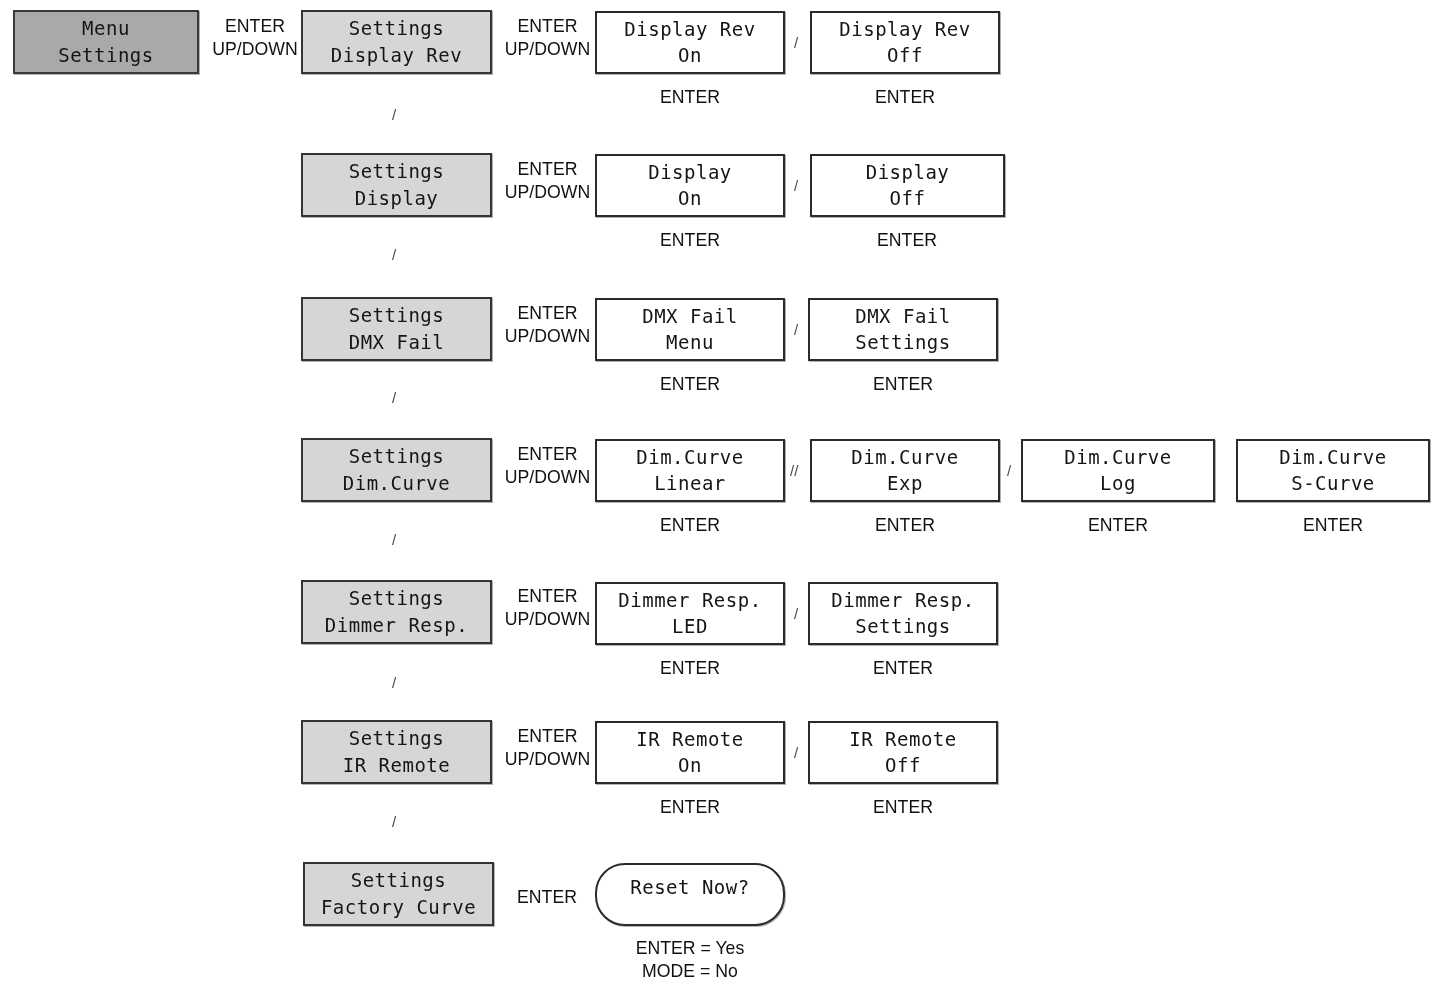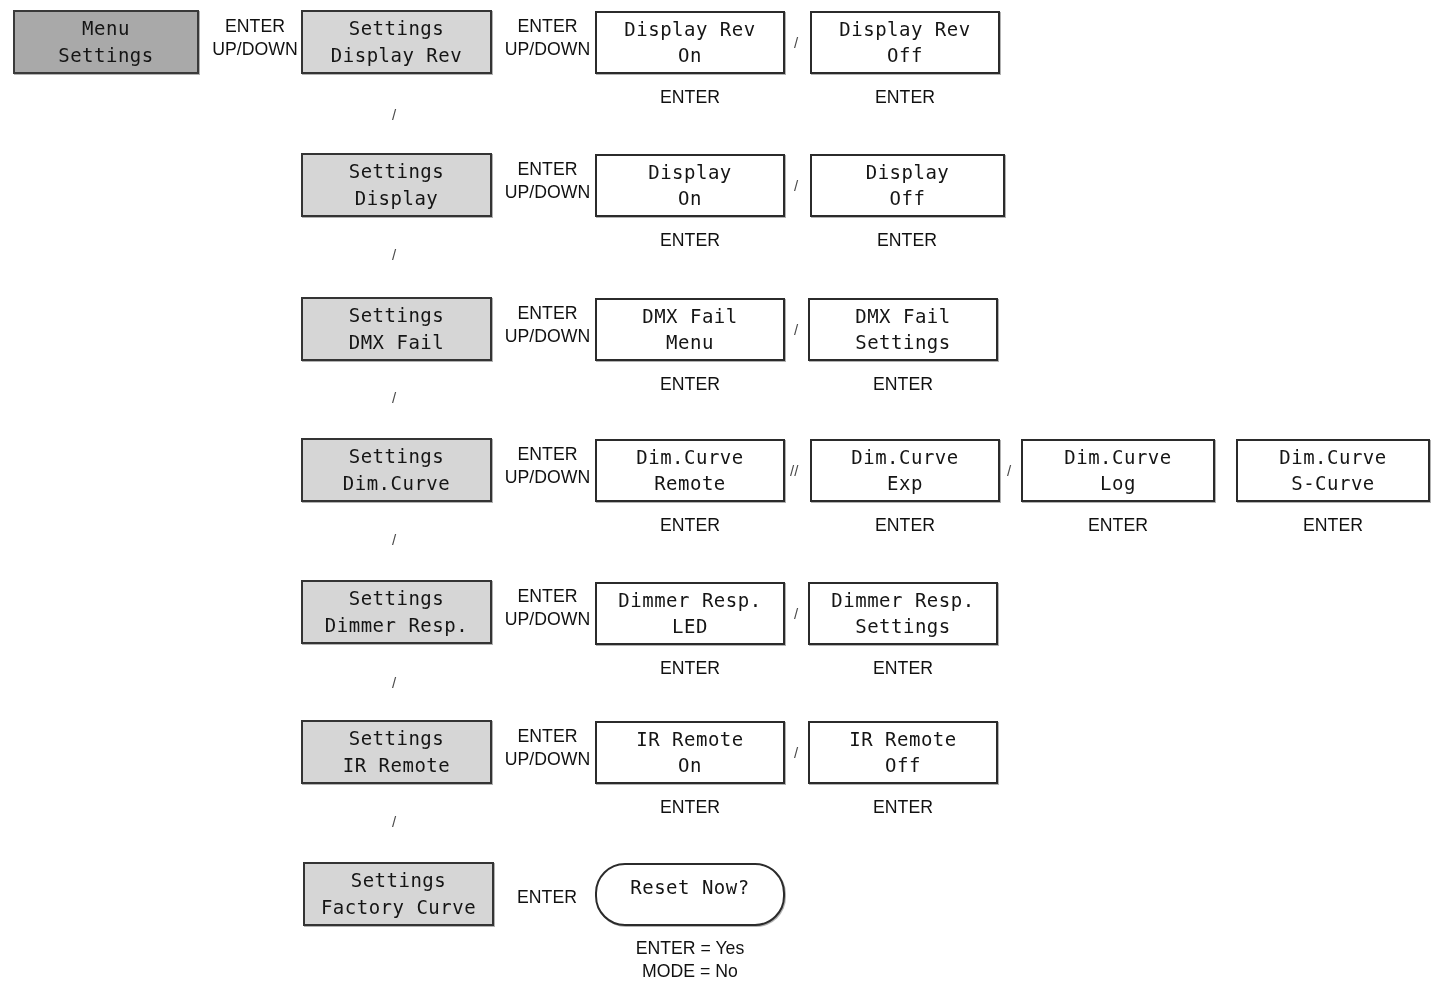--- a/index.html
+++ b/index.html
@@ -166,21 +166,21 @@
 
   <div class="lcd menu two-line" style="left:301px; top:438px; width:191px; height:64px;">
     <span class="line l1">Settings</span>
     <span class="line l2">Dim.Curve</span>
   </div>
   <div class="lbl two" style="left:500px; top:442px; width:95px;">ENTER
 UP/DOWN</div>
 
   <div class="lcd two-line" style="left:595px; top:439px; width:190px; height:63px;">
     <span class="line l1">Dim.Curve</span>
-    <span class="line l2">Remote</span>
+    <span class="line l2">Linear</span>
   </div>
   <div class="slash" style="left:790px; top:463px;">//</div>
   <div class="lcd two-line" style="left:810px; top:439px; width:190px; height:63px;">
     <span class="line l1">Dim.Curve</span>
     <span class="line l2">Exp</span>
   </div>
   <div class="slash" style="left:1007px; top:463px;">/</div>
   <div class="lcd two-line" style="left:1021px; top:439px; width:194px; height:63px;">
     <span class="line l1">Dim.Curve</span>
     <span class="line l2">Log</span>

